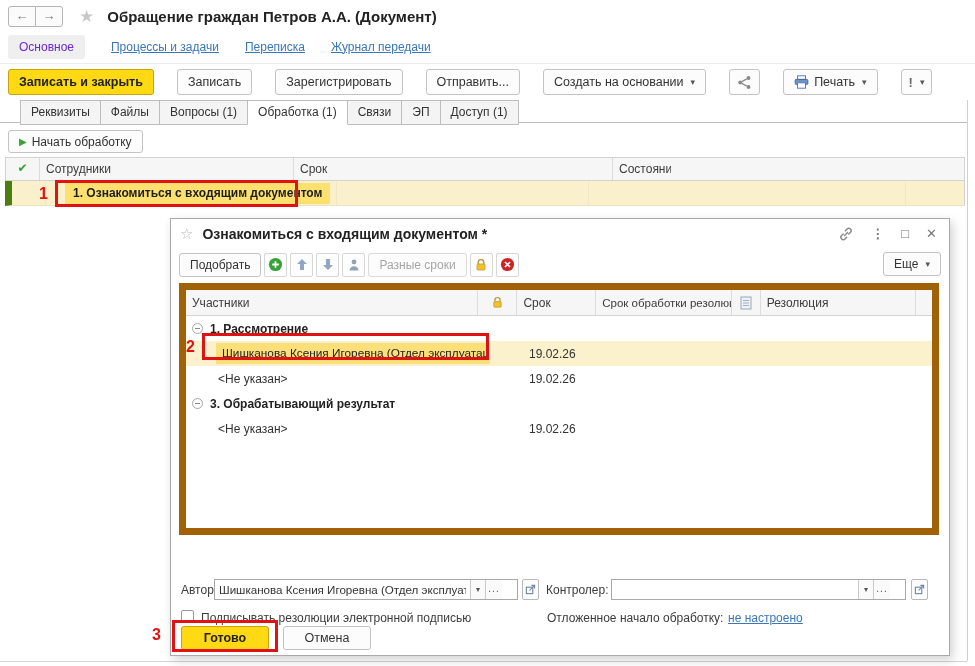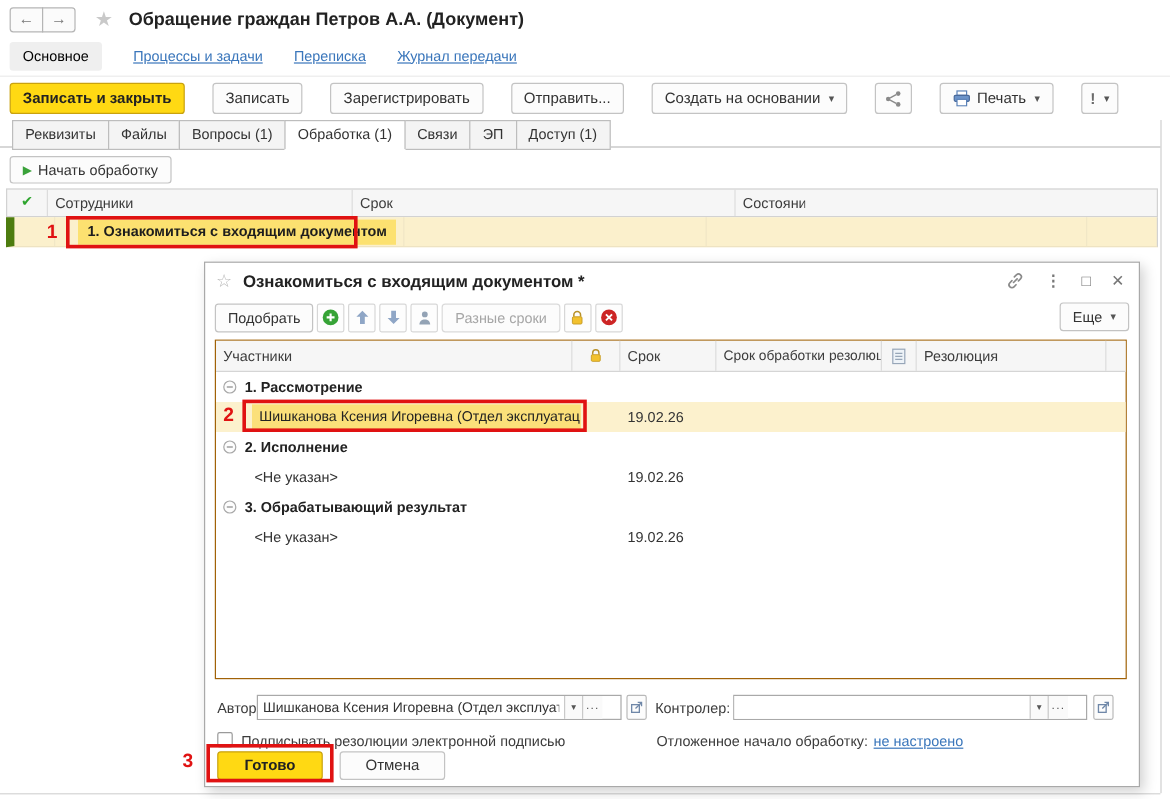--- a/index.html
+++ b/index.html
@@ -14,41 +14,41 @@
   .navbtn {
     width:28px; height:21px; border:1px solid #b5b5b5; background:#fbfbfb; color:#7a7a7a;
     font-size:13px; line-height:18px; cursor:pointer; font-family:inherit;
   }
   .navbtn.first { border-radius:3px 0 0 3px; }
   .navbtn.last  { border-radius:0 3px 3px 0; margin-left:-1px; }
   .fav-star { margin-left:16px; color:#c9c9c9; font-size:17px; cursor:pointer; }
   .page-title { margin-left:13px; font-size:15px; font-weight:bold; color:#222; white-space:nowrap; }
   
   .linkrow { position:absolute; top:34px; left:8px; height:25px; display:flex; align-items:center; gap:26px; }
-  .navchip { background:#efefef; border-radius:3px; padding:5px 11px; color:#000000; cursor:pointer; }
+  .navchip { background:#efefef; border-radius:3px; padding:5px 11px; color:#6d28d9; cursor:pointer; }
   .navlink { color:#3a76bb; text-decoration:underline; cursor:pointer; white-space:nowrap; }
   .sep { position:absolute; top:63px; left:0; width:975px; height:1px; background:#ececec; }
   
   .cmdbar { position:absolute; top:69px; left:8px; height:26px; display:flex; gap:23px; }
   .btn {
     display:inline-flex; align-items:center; gap:5px; height:26px; padding:0 10px;
     border:1px solid #c3c3c3; border-radius:3px; background:#fcfcfc; color:#333;
     font-family:inherit; font-size:12.5px; cursor:pointer; white-space:nowrap;
   }
   .btn.yellow { background:#ffd913; border-color:#c9a20e; font-weight:bold; color:#222; }
   .btn.iconbtn { padding:0 7px; }
   .caret { font-size:9px; color:#555; margin-left:2px; }
   .excl { font-weight:bold; color:#6b6b6b; font-size:13px; }
   
   .tabstrip { position:absolute; top:100px; left:8px; display:flex; z-index:2; }
   .tab {
     border:1px solid #bdbdbd; background:#f4f4f4; padding:4px 10px 5px 10px; margin-left:-1px;
     cursor:pointer; white-space:nowrap; color:#333;
   }
-  .tab.first { margin-left:2px; }
+  .tab.first { margin-left:12px; }
   .tab.active { background:#fff; border-bottom-color:#fff; z-index:3; position:relative; }
   .tabline { position:absolute; top:122px; left:0; width:967px; height:1px; background:#bdbdbd; z-index:1; }
   
   .start-btn { position:absolute; top:130px; left:8px; height:23px; font-size:12px; }
   .play { color:#3aa23a; font-size:10px; }
   
   .mtable { position:absolute; top:157px; left:5px; width:960px; }
   .mt-head {
     display:flex; height:24px; background:#f6f6f6;
     border:1px solid #d2d2d2; border-width:1px 1px 1px 1px;
@@ -84,21 +84,21 @@
   .wicon { cursor:pointer; font-size:13px; line-height:14px; }
   .dlg-toolbar { position:absolute; top:33px; left:8px; height:25px; display:flex; gap:3px; align-items:center; }
   .tb-btn { height:24px; font-size:12px; }
   .icon-sq {
     width:23px; height:24px; display:inline-flex; align-items:center; justify-content:center;
     border:1px solid #d7d7d7; border-radius:2px; background:#fdfdfd; cursor:pointer;
   }
   .tb-disabled { color:#a6a6a6; border-color:#dadada; cursor:default; }
   .more-btn { position:absolute; top:33px; right:8px; height:24px; font-size:12px; }
   
-  .grid { position:absolute; top:64px; left:8px; width:760px; height:283px; border:1px solid #a16207; background:#fff; }
+  .grid { position:absolute; top:64px; left:8px; width:760px; height:252px; border:7px solid #a16207; background:#fff; }
   .g-head { display:flex; height:26px; background:#f6f6f6; border-bottom:1px solid #d5d5d5; }
   .g-hc { padding:5px 6px; color:#3c3c3c; border-right:1px solid #dcdcdc; overflow:hidden; white-space:nowrap; display:flex; align-items:center; }
   .g-hc:last-child { border-right:none; }
   .gc-part { width:297px; } .gc-lock { width:40px; justify-content:center; } .gc-srok { width:80px; }
   .gc-res { width:138px; font-size:11.5px; } .gc-doc { width:29px; justify-content:center; }
   .gc-rez { width:158px; } .gc-x { width:16px; }
   .g-row { position:relative; height:25px; display:flex; align-items:center; }
   .g-row.hl { background:#fcf1cd; }
   .expander {
     width:11px; height:11px; border:1px solid #a8a8a8; border-radius:50%; position:relative;
@@ -308,24 +308,20 @@
 
       <div class="g-row">
         <span class="expander"></span>
         <span class="g-group-label">1. Рассмотрение</span>
       </div>
       <div class="g-row hl">
         <span class="g-sel">Шишканова Ксения Игоревна (Отдел эксплуатации А...</span>
         <span class="g-date">19.02.26</span>
       </div>
       <div class="g-row">
-        <span class="expander"></span>
-        <span class="g-group-label">2. Исполнение</span>
-      </div>
-      <div class="g-row">
         <span class="g-part-text">&lt;Не указан&gt;</span>
         <span class="g-date">19.02.26</span>
       </div>
       <div class="g-row">
         <span class="expander"></span>
         <span class="g-group-label">3. Обрабатывающий результат</span>
       </div>
       <div class="g-row">
         <span class="g-part-text">&lt;Не указан&gt;</span>
         <span class="g-date">19.02.26</span>

